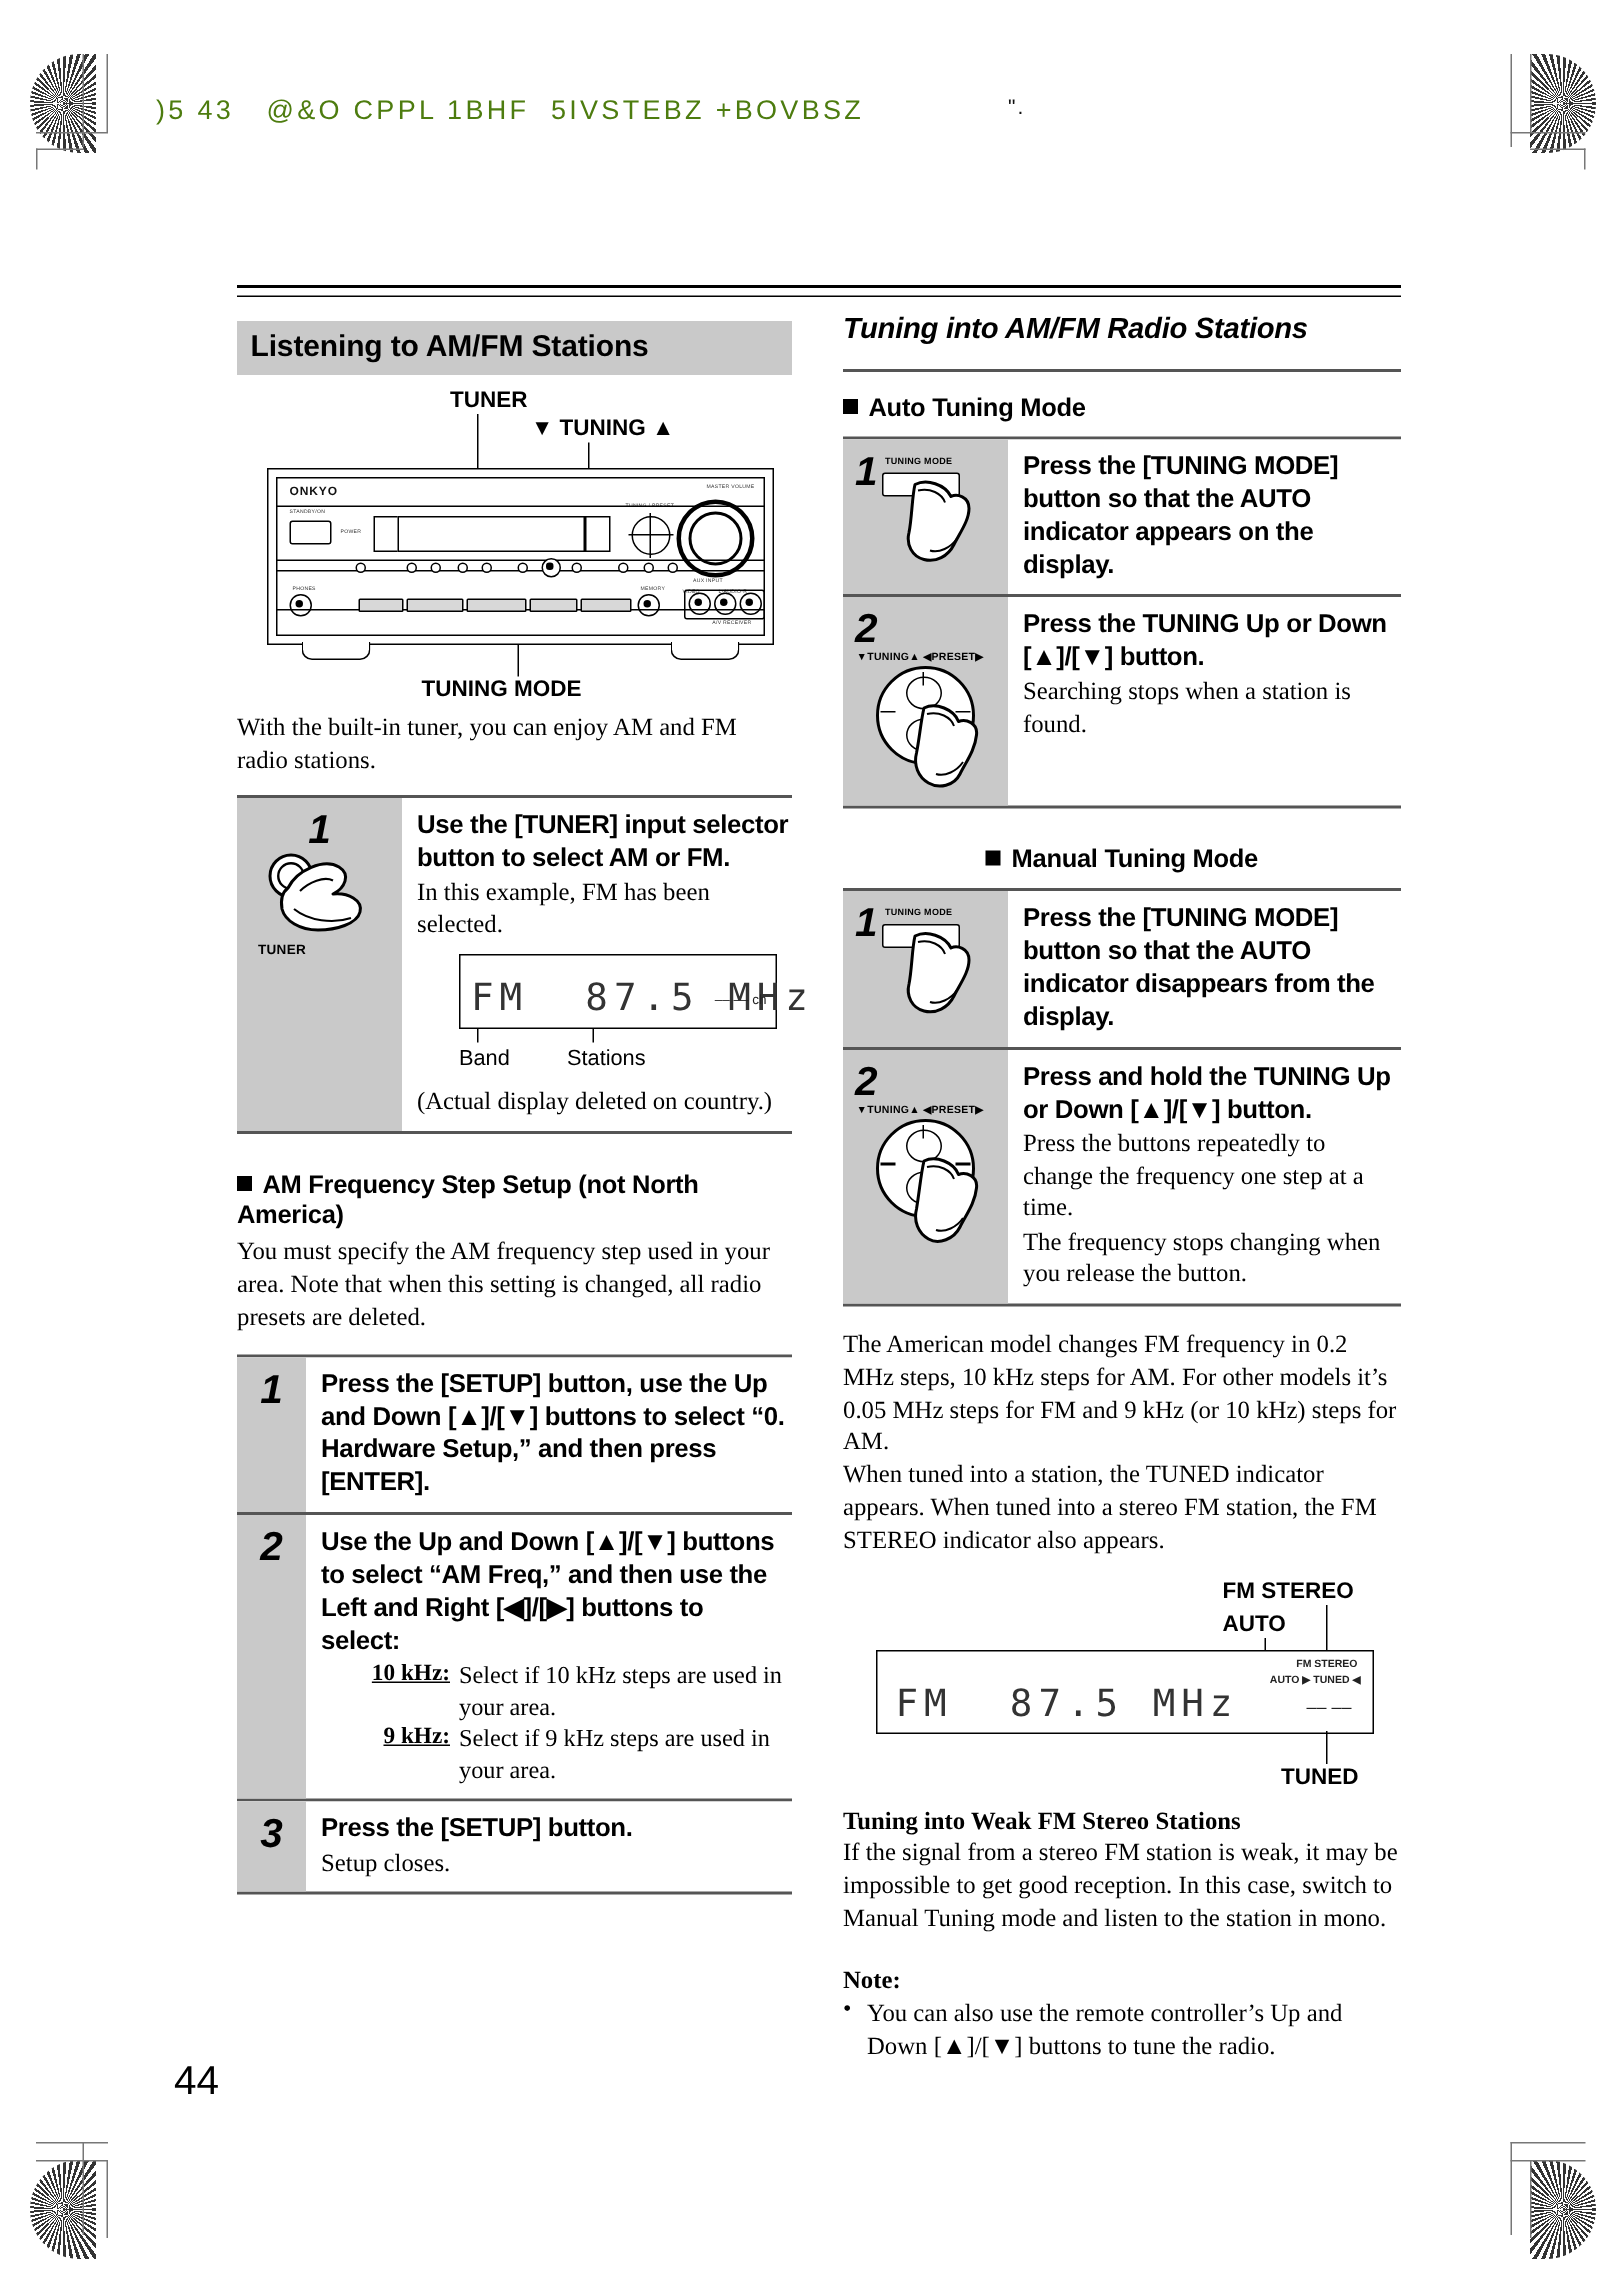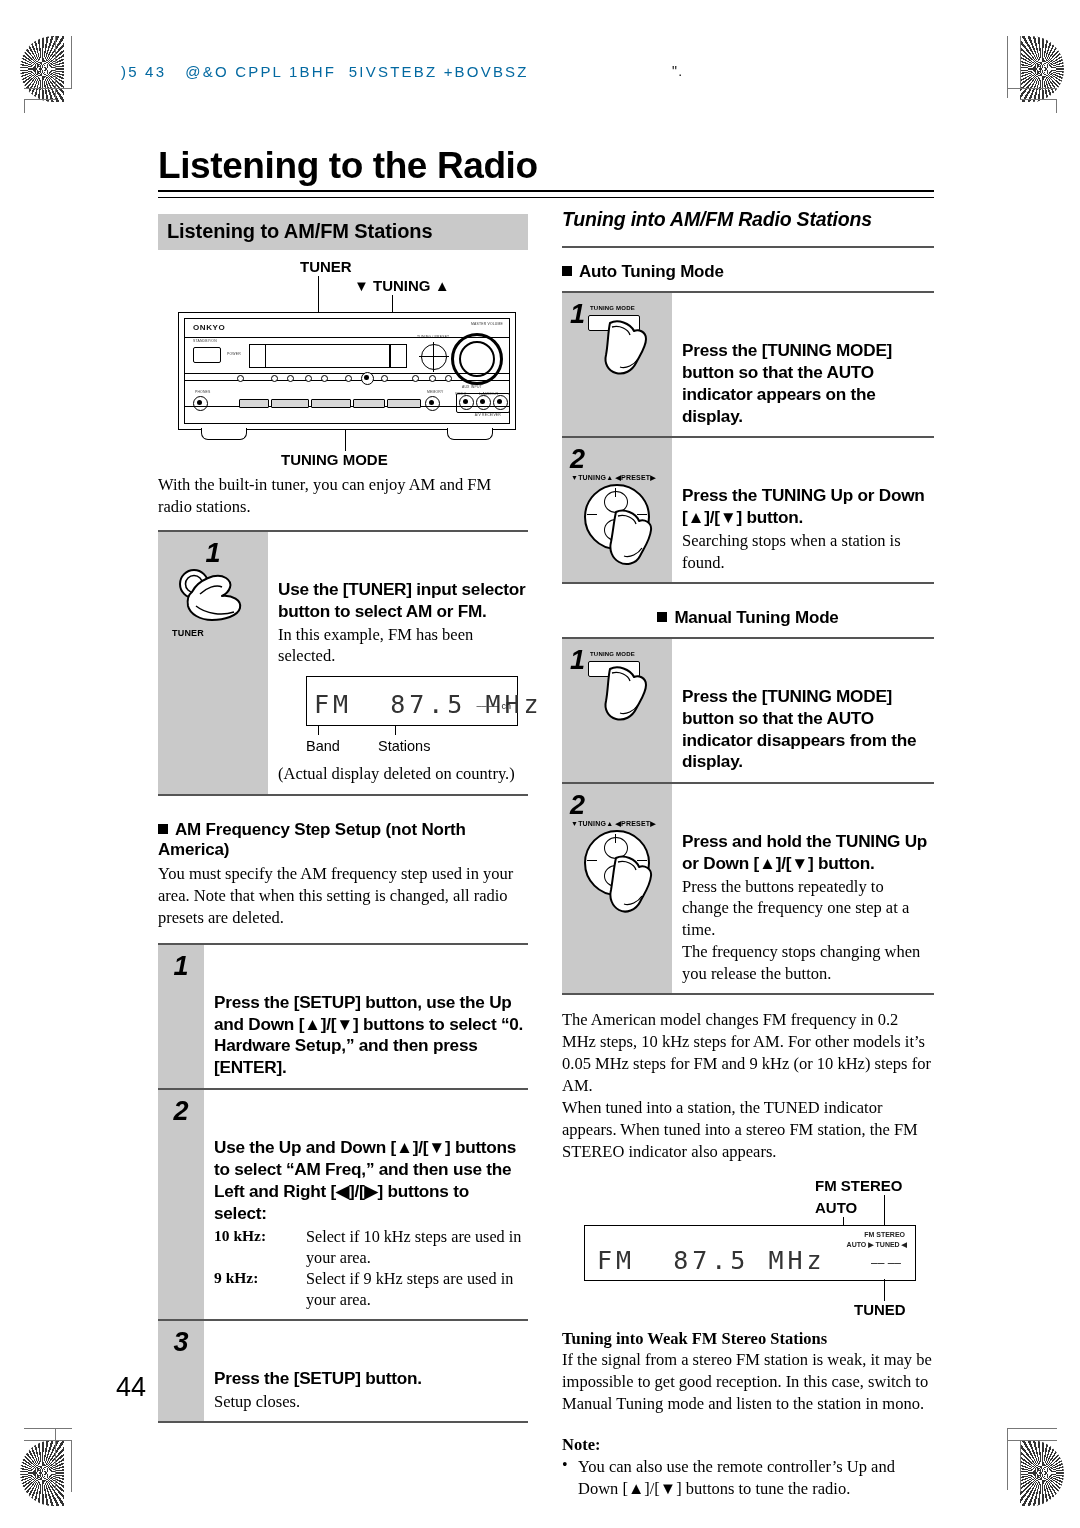--- a/index.html
+++ b/index.html
@@ -32,25 +32,25 @@
     width: 44px; height: 66px;
     background:
       repeating-conic-gradient(from 0deg at 50% 50%, #333 0deg 4deg, #ffffff 4deg 8deg);
     border-radius: 0 66px 66px 0;
   }
   .starburst.left { border-radius: 66px 0 0 66px; }
 
   
   .run-head {
     position: absolute;
-    left: 121px; top: 63px;
-    font-family: "Liberation Sans", sans-serif;
-    font-size: 15px;
+    left: 104px; top: 63px;
+    font-family: "Liberation Sans", sans-serif;
+    font-size: 18px;
     letter-spacing: 2.2px;
-    color: #0369a1;
+    color: #4d7c0f;
     white-space: pre;
   }
   .run-head-right {
     position: absolute;
     left: 672px; top: 63px;
     font-family: "Liberation Sans", sans-serif;
     font-size: 14px;
     letter-spacing: 1.4px;
     color: #111;
   }
@@ -217,21 +217,20 @@
     font-family: "Liberation Sans", sans-serif;
     font-weight: bold; font-style: italic;
     font-size: 27px;
     text-align: center;
     line-height: 1;
     padding-top: 3px;
   }
   .step .bodycell {
     flex: 1 1 auto;
     padding: 7px 2px 9px 10px;
-    margin-top: 40px;
   }
   .step .bold-line {
     font-family: "Liberation Sans", sans-serif;
     font-weight: bold;
     font-size: 17.2px;
     line-height: 1.27;
     letter-spacing: -0.25px;
   }
   .step .plain {
     font-family: "Liberation Serif", serif;
@@ -313,24 +312,25 @@
   }
 
   .subhead-serif-bold {
     font-family: "Liberation Serif", serif;
     font-weight: bold;
     font-size: 16.5px;
   }
 
   .kv-row { display: flex; margin-top: 1px; }
   .kv-row .k {
-    width: 86px; flex: 0 0 86px; 
+    width: 86px; flex: 0 0 86px; text-align: right;
     font-family: "Liberation Serif", serif;
     font-weight: bold; font-size: 15.5px;
     padding-right: 6px;
+    text-decoration: underline;
   }
   .kv-row .v {
     font-family: "Liberation Serif", serif;
     font-size: 16.2px; line-height: 1.26;
   }
 
   .pagenum {
     position: absolute;
     left: 116px; top: 1372px;
     font-family: "Liberation Sans", sans-serif;
@@ -379,21 +379,20 @@
   <div class="cropline v" style="left:1007px; top:1428px; height:62px;"></div>
   <div class="cropline h" style="left:1007px; top:1440px; width:50px;"></div>
   <div class="cropline v" style="left:1020px; top:1440px; height:52px;"></div>
   <div class="regmark hlong" style="left:968px; top:1452px;"></div>
 
   <div class="regmark hlong" style="left:523px; top:1408px;"></div>
 
   <div class="run-head">)5 43   @&amp;O CPPL 1BHF  5IVSTEBZ +BOVBSZ</div>
   <div class="run-head-right">".</div>
 
-  <div class="page-title">Listening to the Radio</div>
   <div class="title-rule"></div>
 
   <div class="col-left">
 
     <div class="sec-head-gray">Listening to AM/FM Stations</div>
 
     <div class="fig-receiver">
 
       <div class="calloutlbl" style="left:142px; top:2px;">TUNER</div>
       <div class="leader" style="left:160px; top:20px; height:95px;"></div>

